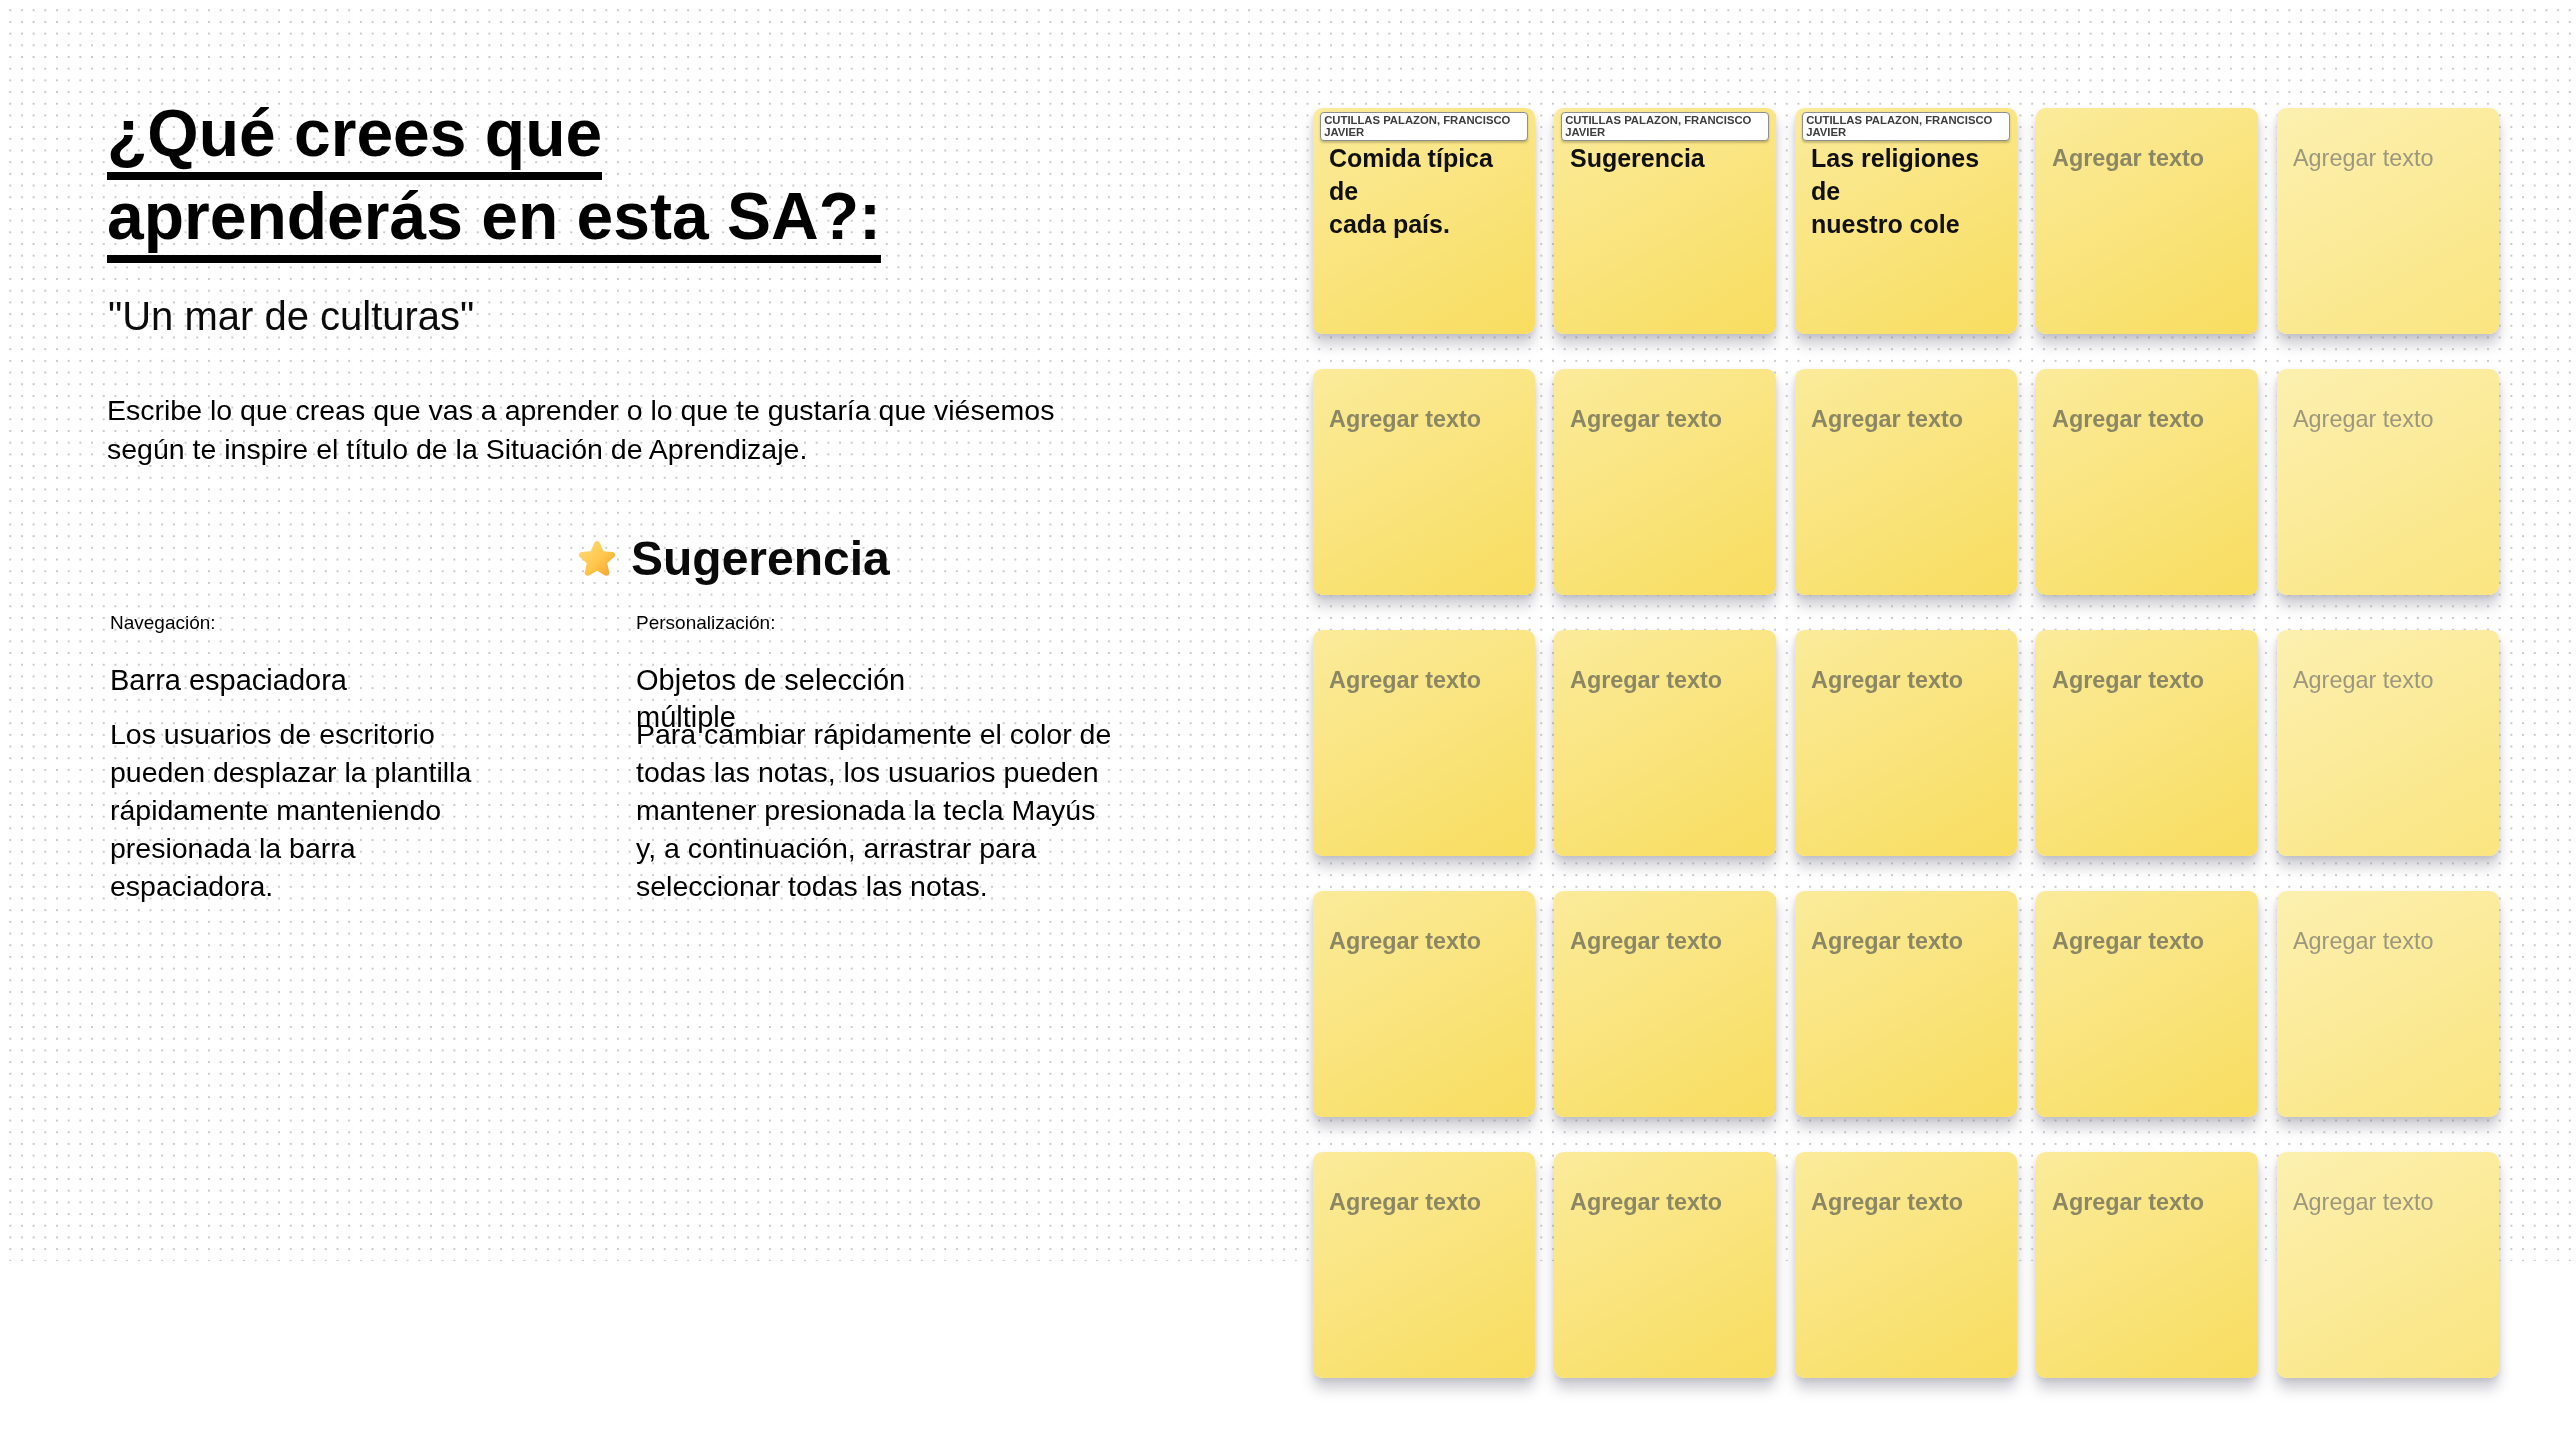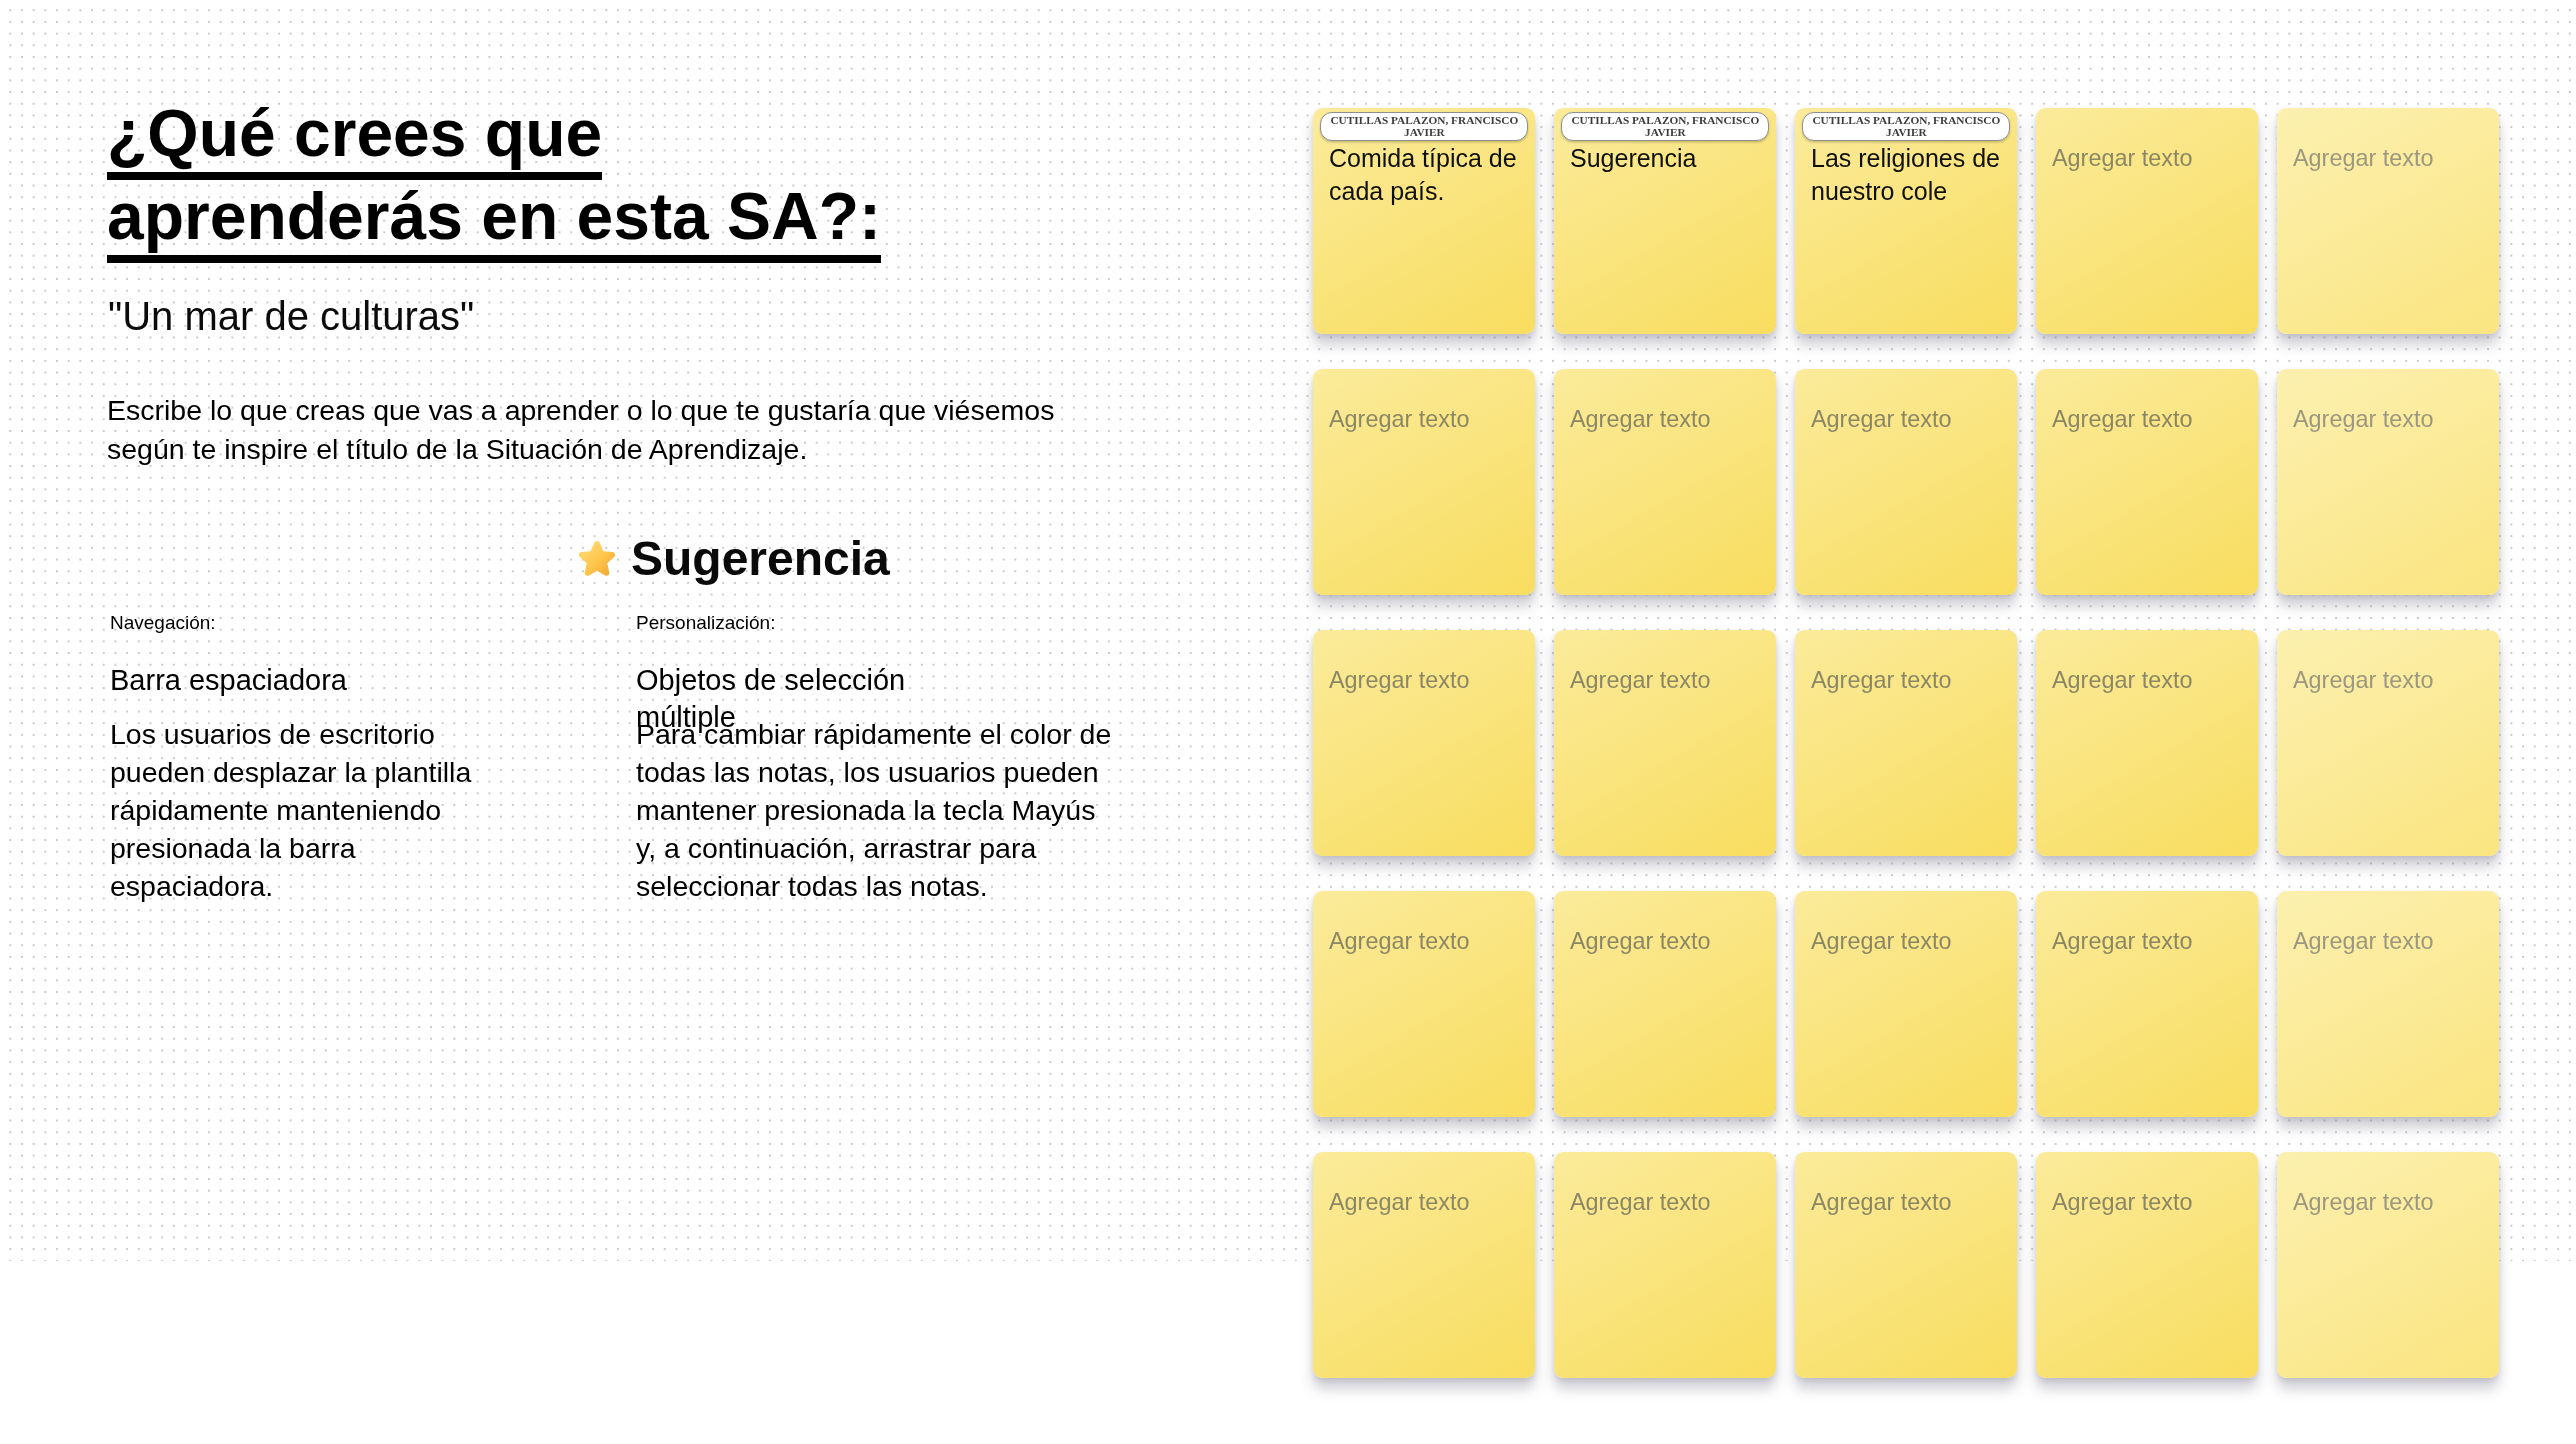--- a/index.html
+++ b/index.html
@@ -69,30 +69,29 @@
     box-shadow: 0 10.2px 13px rgba(107,107,124,0.32), 0 2.2px 4.4px rgba(107,107,124,0.16);
     cursor: pointer;
   }
   .note.muted {
     background: linear-gradient(150deg, var(--note-muted-top) 0%, var(--note-muted-bottom) 100%);
   }
   .author {
     position: absolute; top: 3.7px; left: 7.3px; right: 6.6px;
     background: #ffffff;
     border: 1.5px solid #8e8e8e;
-    border-radius: 12px;
+    border-radius: 4px;
     box-shadow: 0 1.5px 2.2px rgba(0,0,0,0.2);
     font-size: 11.3px; line-height: 12px; font-weight: 600;
-    color: #3d3d3d; text-align: center;
+    color: #3d3d3d; 
     padding: 1.5px 2.9px;
-    font-family: Liberation Serif, serif;
   }
   .note-text {
     position: absolute; top: 34px; left: 16px; right: 10.2px;
-    font-size: 25px; font-weight: 400; line-height: 33px;
+    font-size: 25px; font-weight: 700; line-height: 33px;
     color: #101010; white-space: pre-line;
   }
   .note.placeholder .note-text {
     font-size: 23.4px; color: #8b8765;
   }
   .note.muted .note-text {
     font-size: 23.4px; font-weight: 400; color: #9c977f;
   }
 </style>
 </head>

